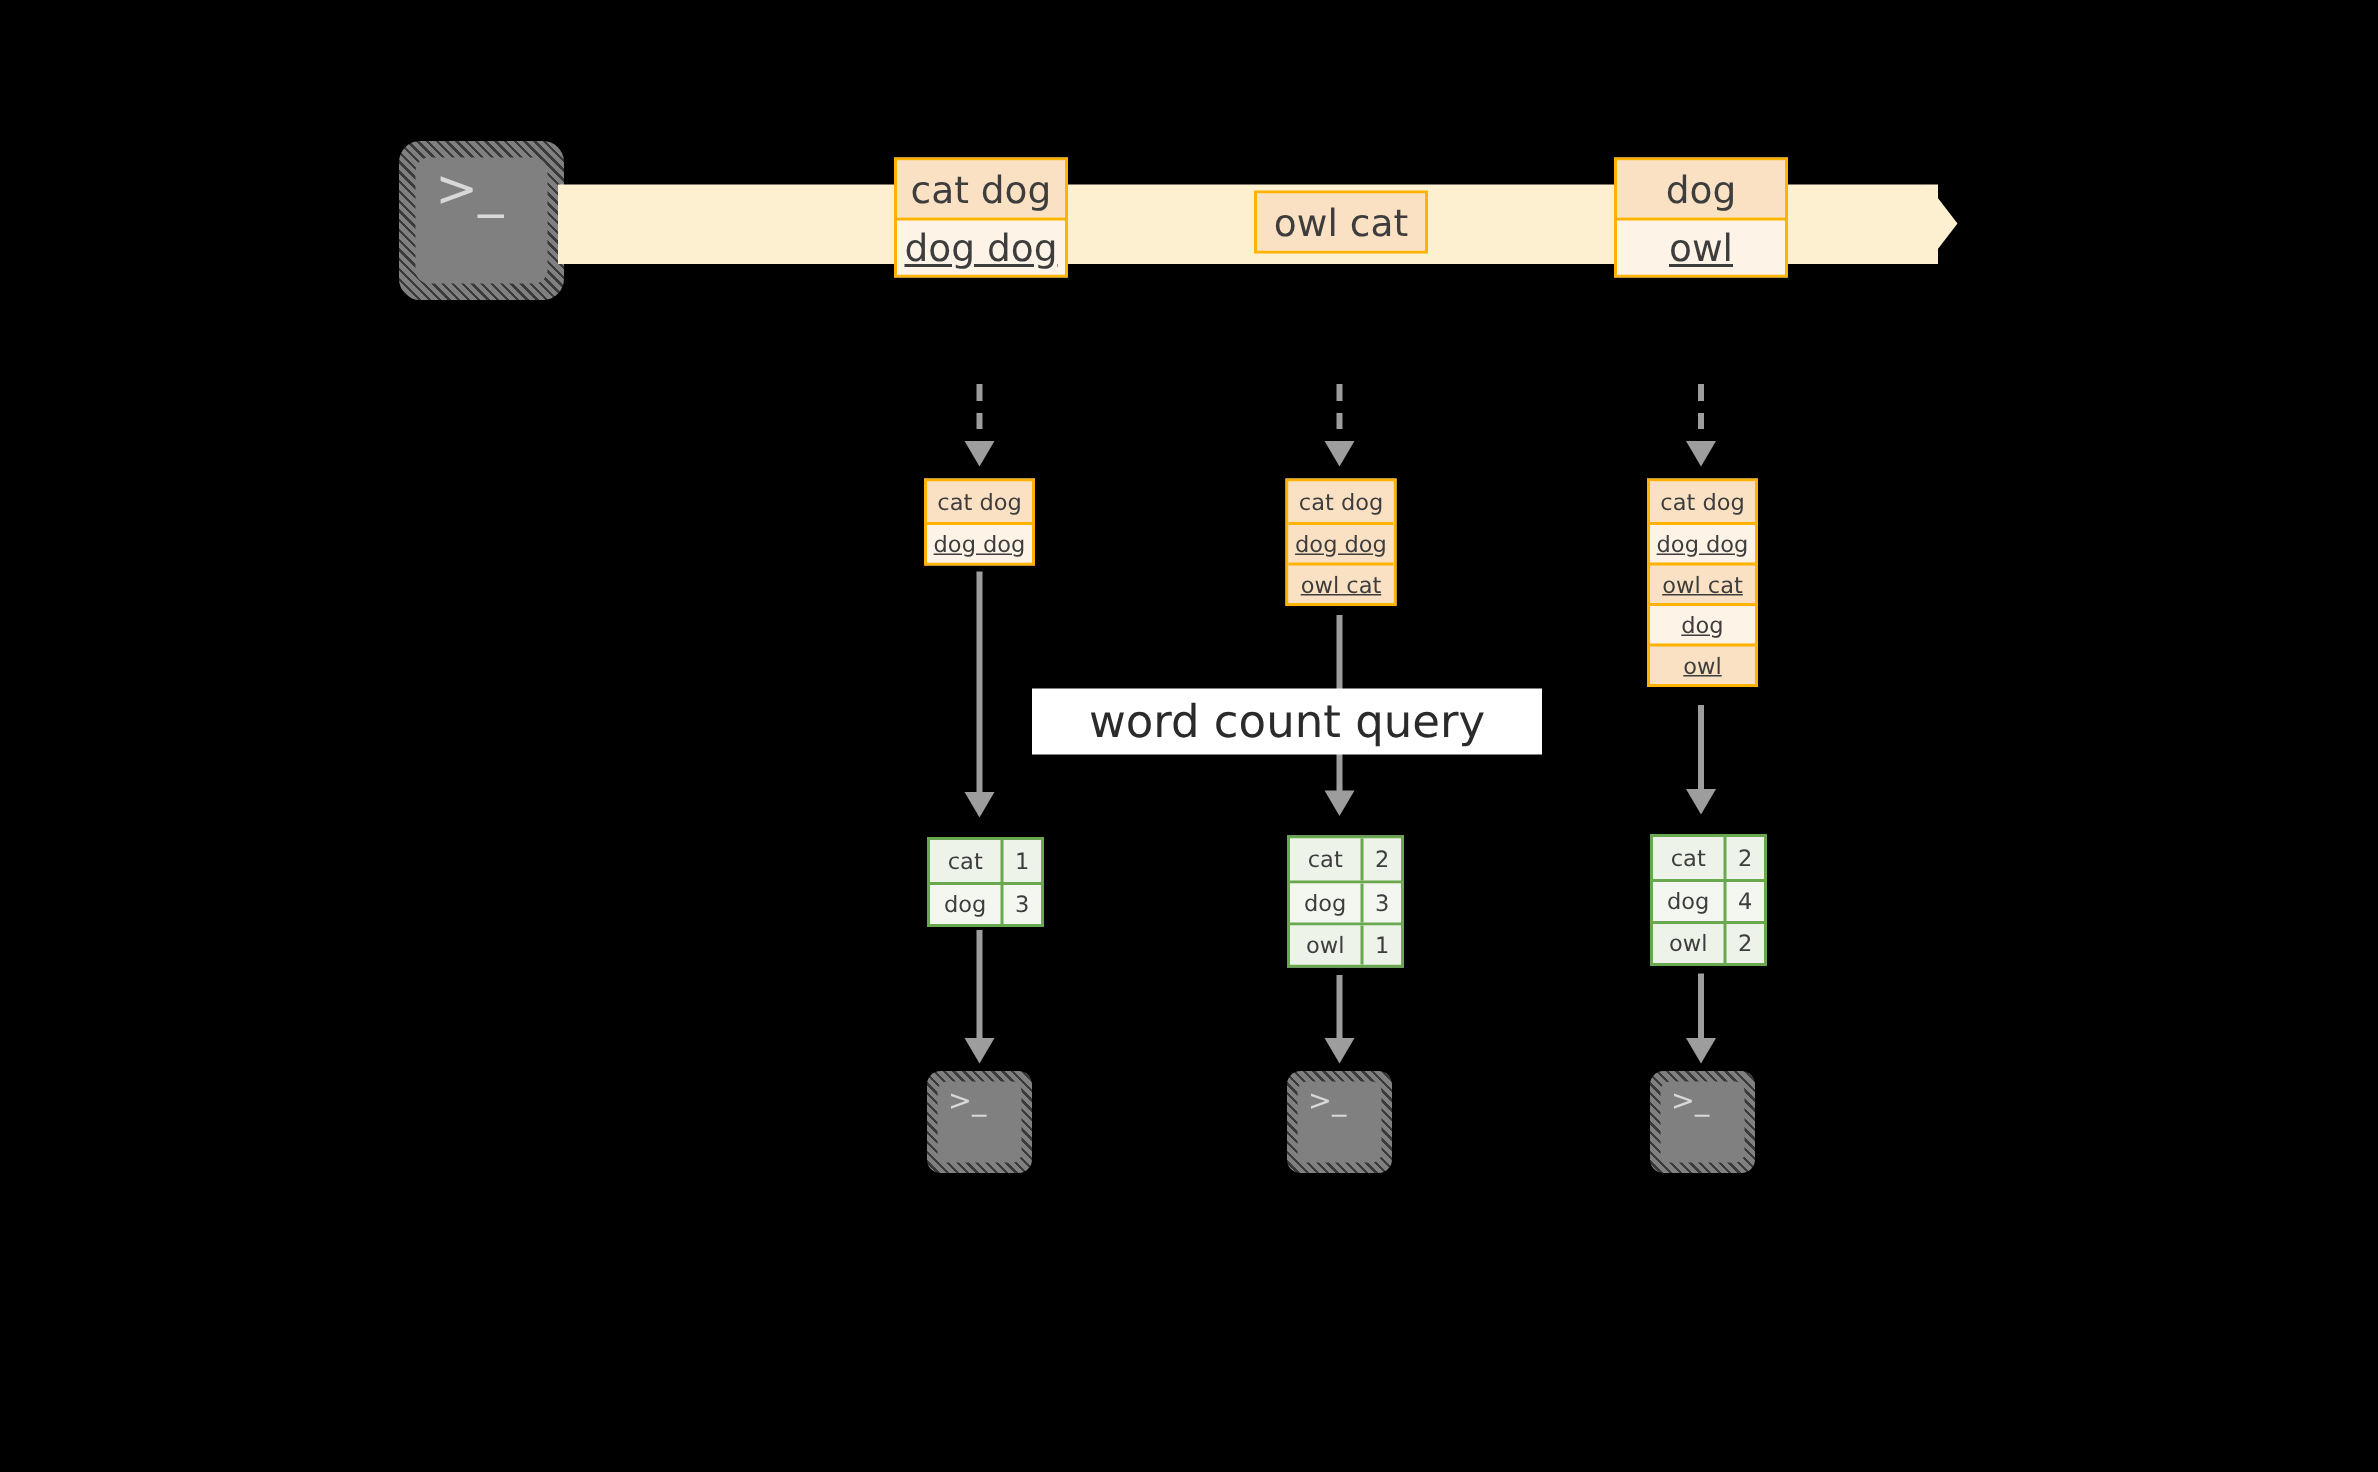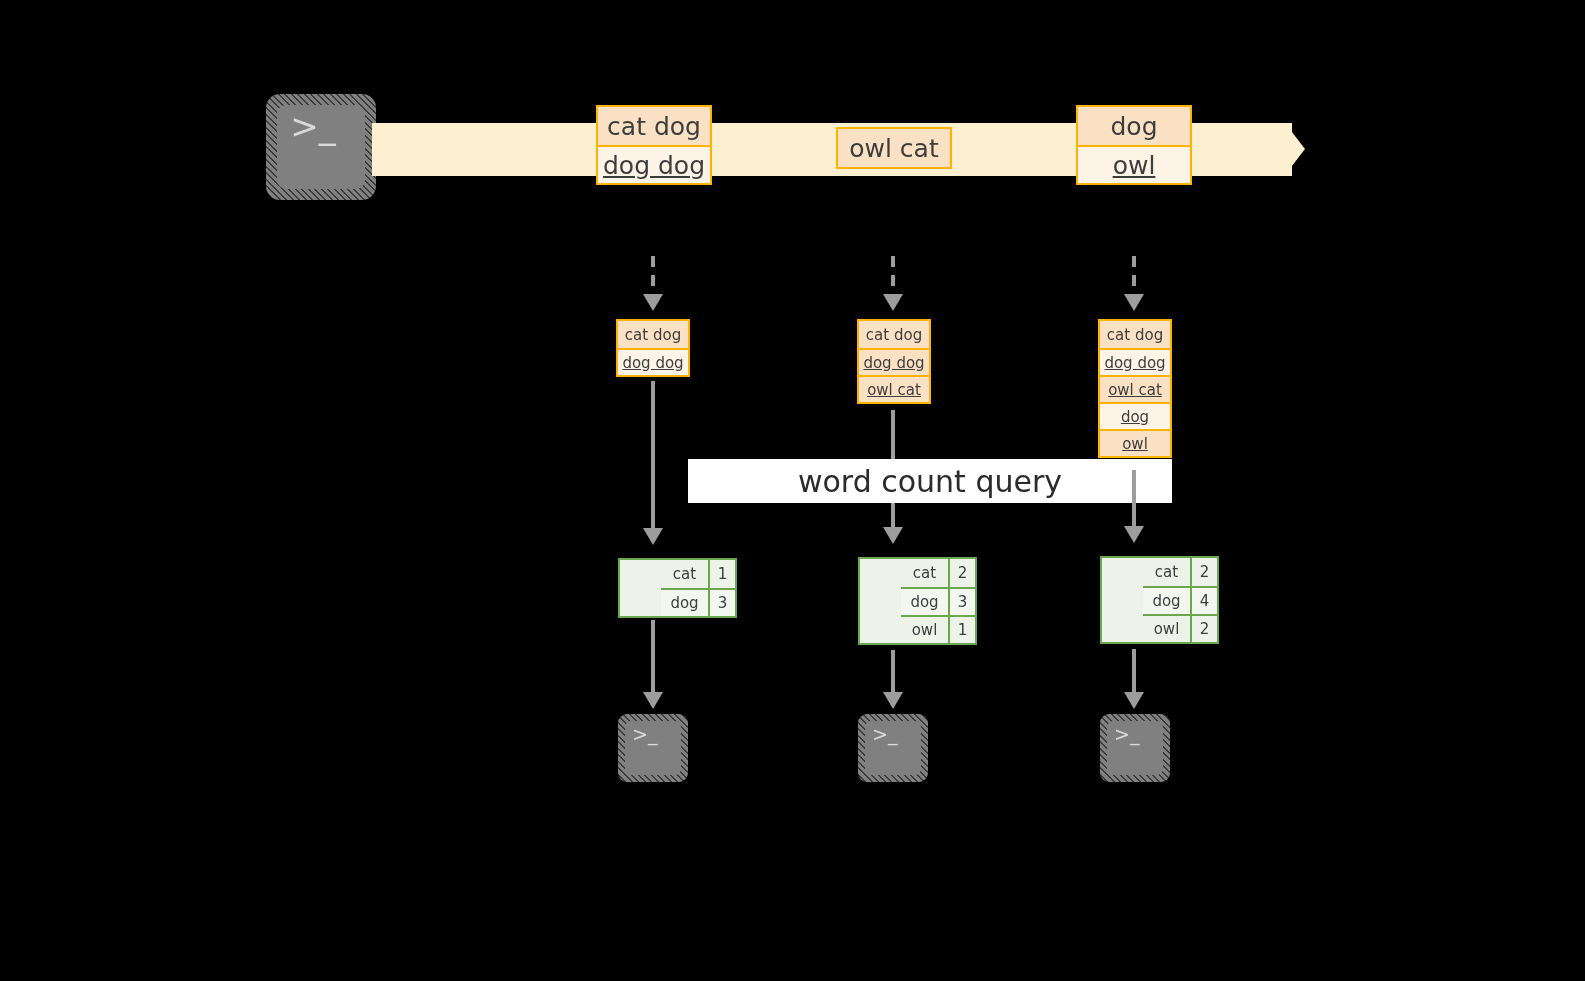--- a/index.html
+++ b/index.html
@@ -87,21 +87,20 @@
   .obox.sm .cell { height: 27px; font-size: 15px; }
 
   
   .gbox {
     position: absolute;
     box-sizing: border-box;
     border: 2.5px solid #6aa84f;
     background: #eef3e9;
     display: flex;
     flex-direction: column;
-    padding-left: 41px;
   }
   .gbox .grow {
     display: flex;
     height: 28px;
     box-sizing: border-box;
   }
   .gbox .grow + .grow { border-top: 2.5px solid #6aa84f; }
   .gbox .gc {
     box-sizing: border-box;
     display: flex;
@@ -273,17 +272,17 @@
   </div>
 
   <div class="vline" style="left:1132px; top:649px; height:47px;"></div>
   <div class="vhead" style="left:1124px; top:692px;"></div>
 
   <div class="terminal small" style="left:1100px; top:714px; width:70px; height:68px;">
     <div class="inner"></div>
     <span class="prompt">&gt;_</span>
   </div>
 
-  <div class="query-band" style="left:688px; top:459px; width:484px; height:44px; z-index:4;">
+  <div class="query-band" style="left:688px; top:459px; width:340px; height:44px; z-index:4;">
     <span class="qlabel">word count query</span>
   </div>
 
 </div>
 
 </body></html>

